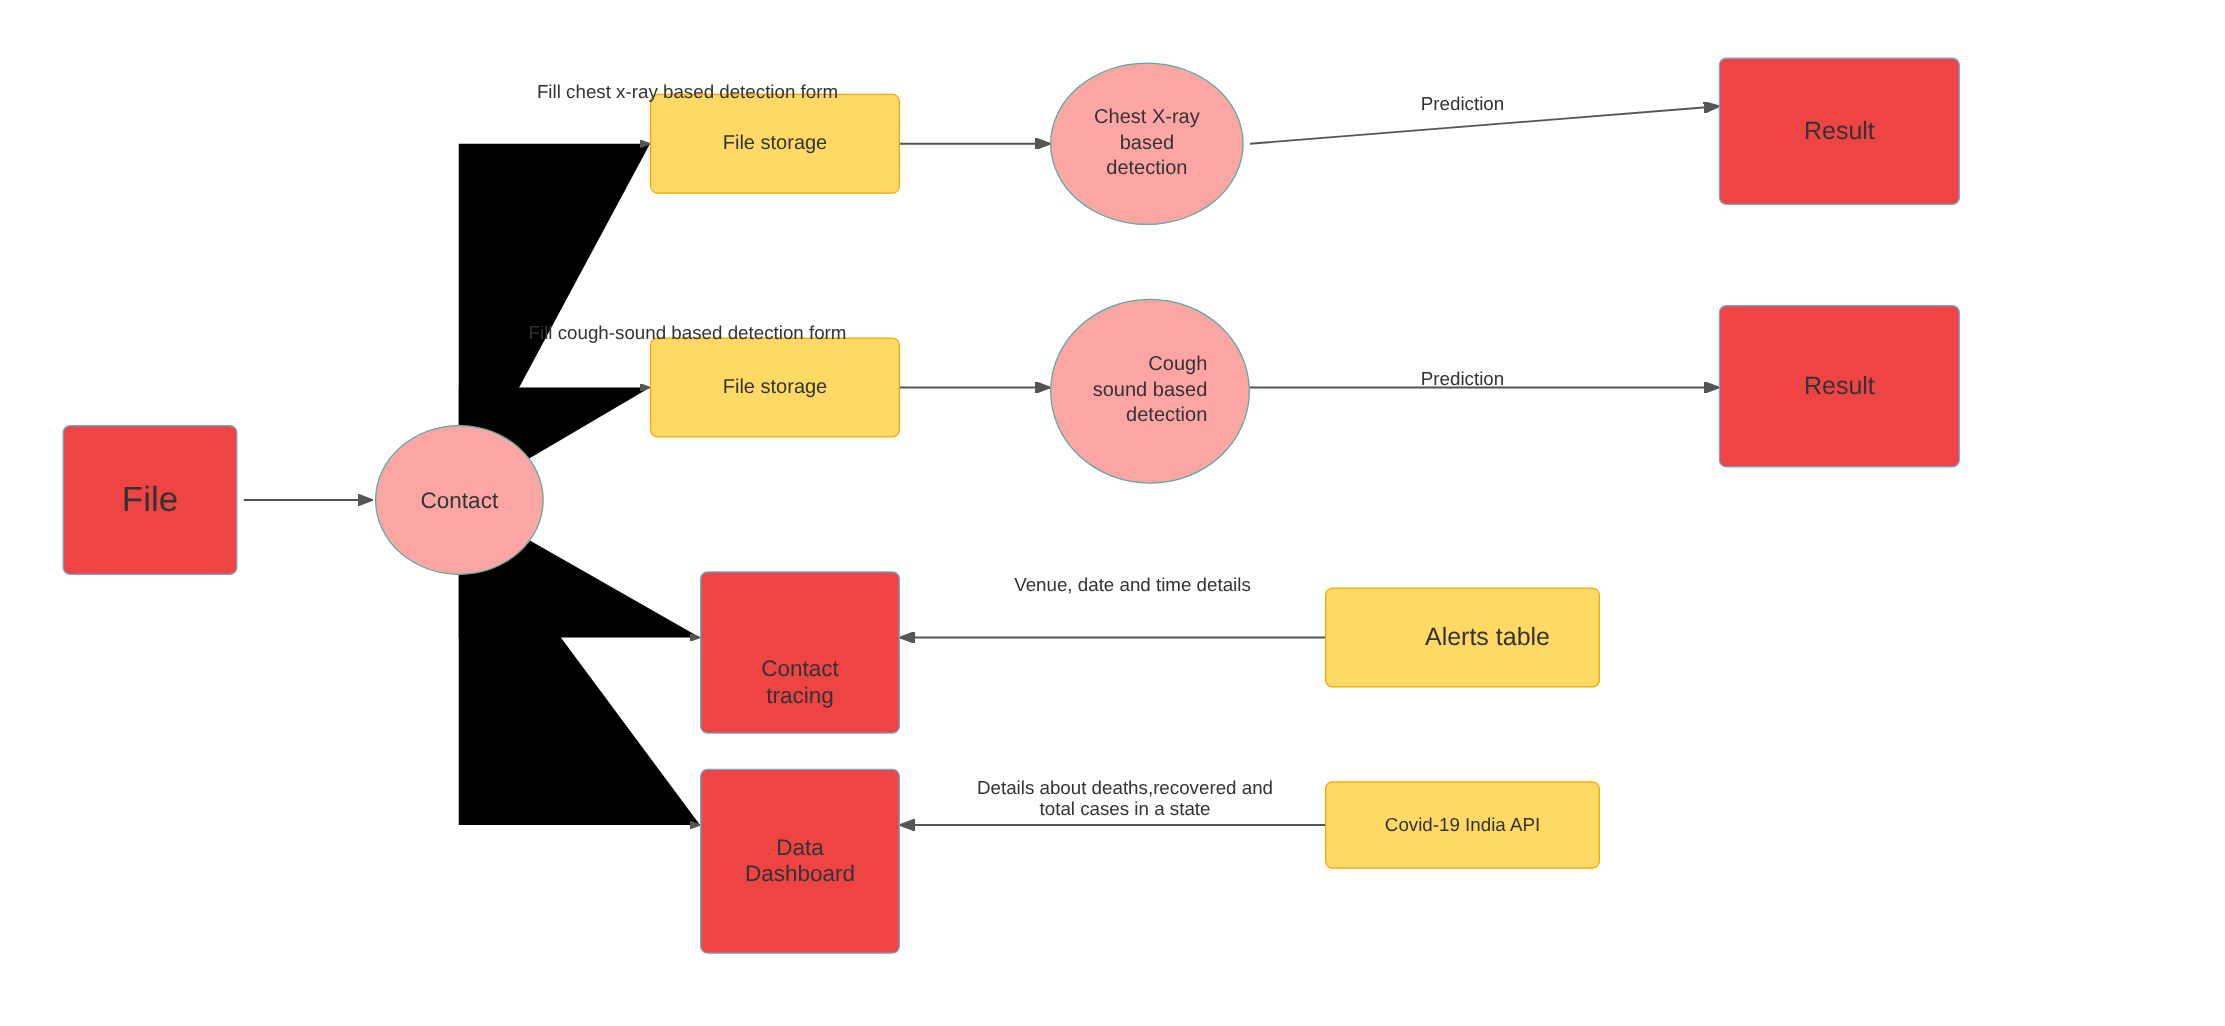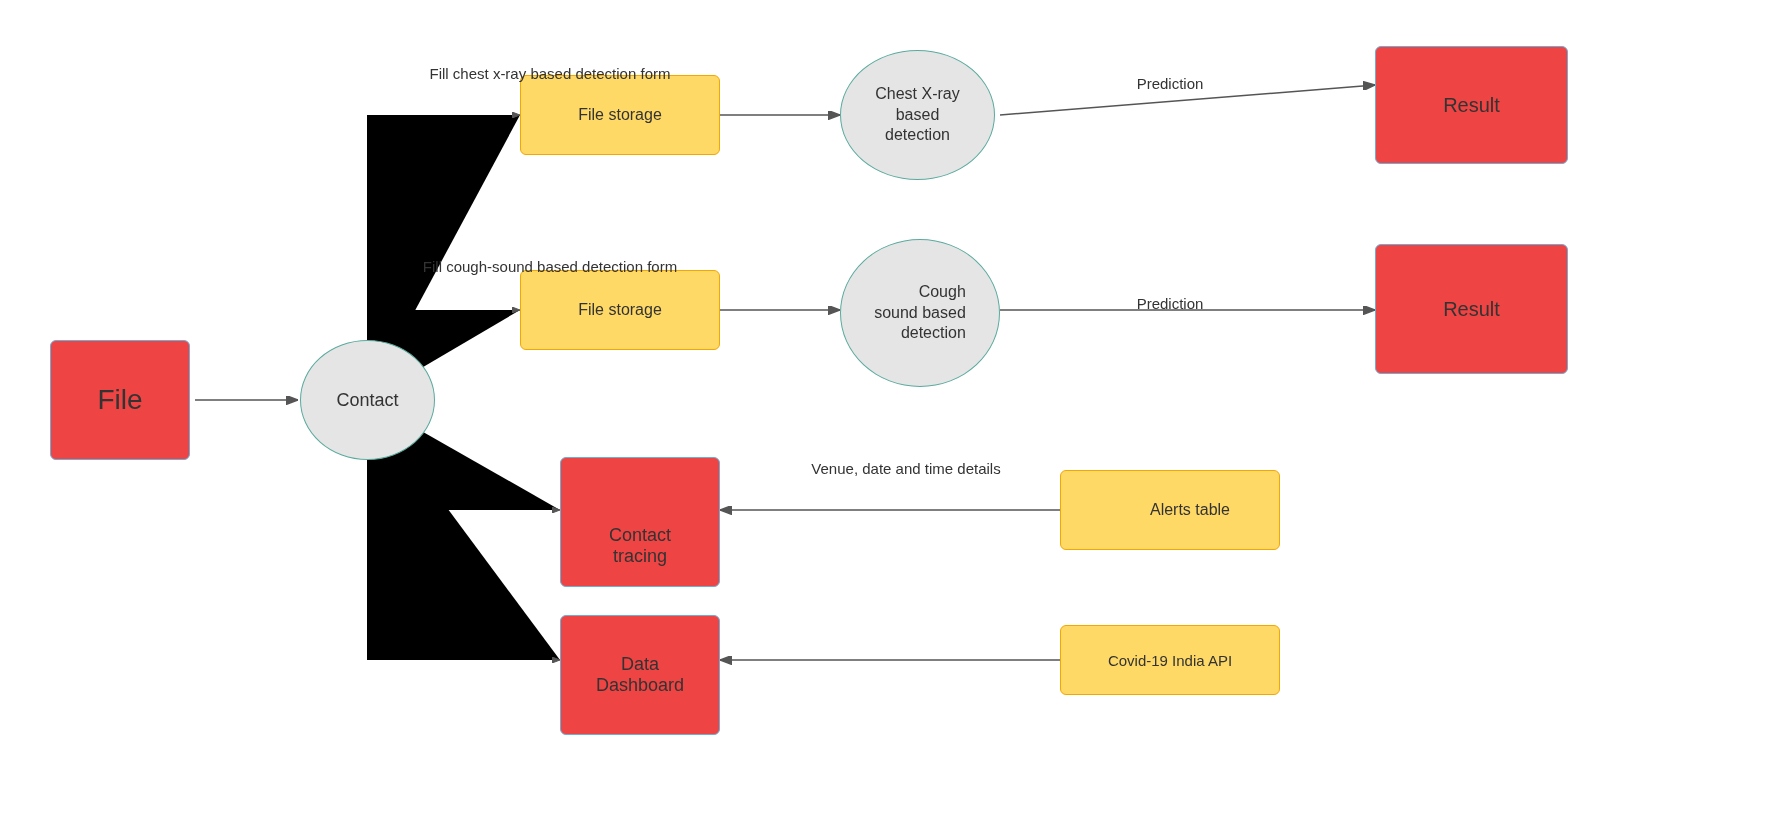--- a/index.html
+++ b/index.html
@@ -29,21 +29,21 @@
       background: #ef4444;
       border: 1.5px solid #6baed6;
       border-radius: 6px;
     }
     .node-rect-orange {
       background: #ffd966;
       border: 1.5px solid #f4a700;
       border-radius: 6px;
     }
     .node-ellipse {
-      background: #e5e5e5;
+      background: #fca5a5;
       border: 1.5px solid #5aab9e;
       border-radius: 50%;
     }
     .label-text {
       position: absolute;
       font-size: 15px;
       color: #333;
       text-align: center;
     }
     svg.arrows {
@@ -133,25 +133,25 @@
 
   <div class="node node-rect-blue" style="left:1375px; top:244px; width:193px; height:130px; font-size:20px;">
     <span>Result</span>
   </div>
 
   <div class="node node-rect-blue" style="left:560px; top:457px; width:160px; height:130px; font-size:18px;">
     <span style="white-space:pre-line;margin-top:48px;">Contact
 tracing</span>
   </div>
 
-  <div class="node node-rect-orange" style="left:1060px; top:470px; width:220px; height:80px; font-size:16px;padding-left:40px;">
+  <div class="node node-rect-orange" style="left:1060px; top:470px; width:220px; height:80px; font-size:20px;padding-left:40px;">
     <span>Alerts table</span>
   </div>
 
-  <div class="node node-rect-blue" style="left:560px; top:615px; width:160px; height:120px; font-size:18px;">
+  <div class="node node-rect-blue" style="left:560px; top:615px; width:160px; height:148px; font-size:18px;">
     <span style="white-space:pre-line;">Data
 Dashboard</span>
   </div>
 
   <div class="node node-rect-orange" style="left:1060px; top:625px; width:220px; height:70px; font-size:15px;">
     <span>Covid-19 India API</span>
   </div>
 
   <div class="label-text" style="left:370px; top:65px; width:360px;">
     <span>Fill chest x-ray based detection form</span>
@@ -166,14 +166,18 @@
   </div>
 
   <div class="label-text" style="left:1080px; top:295px; width:180px;">
     <span>Prediction</span>
   </div>
 
   <div class="label-text" style="left:756px; top:460px; width:300px;">
     <span>Venue, date and time details</span>
   </div>
 
+  <div class="label-text" style="left:750px; top:605px; width:300px; white-space:pre-line;">
+    <span>Details about deaths,recovered and
+total cases in a state</span>
+  </div>
 
 </div>
 
 </body></html>

